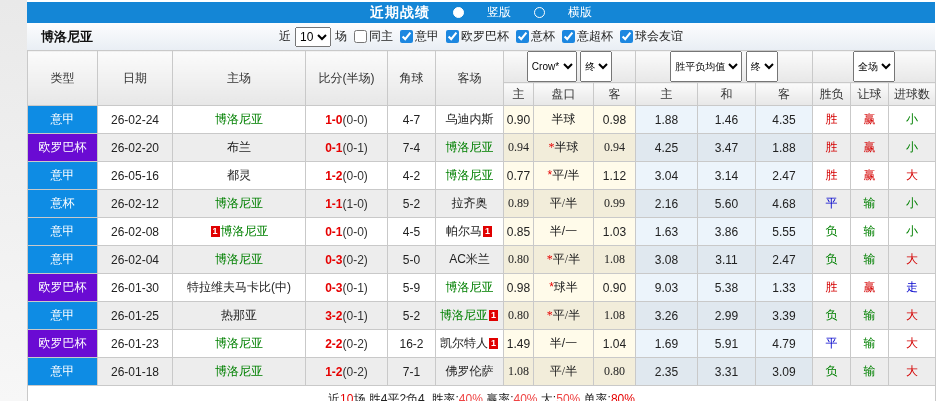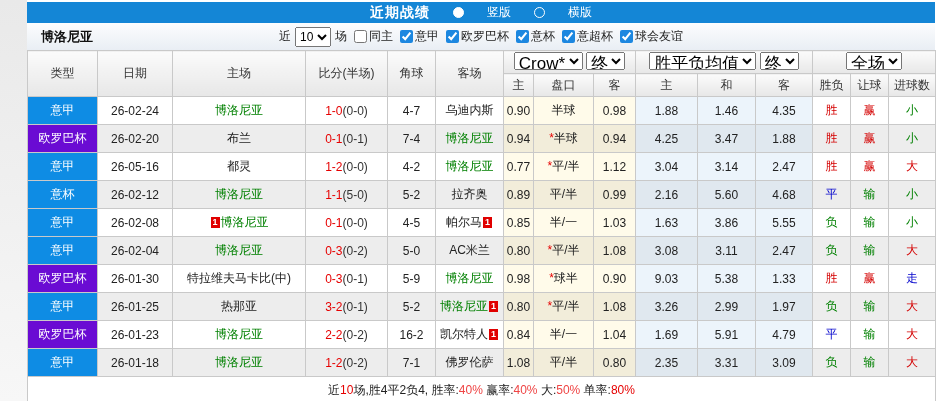--- a/index.html
+++ b/index.html
@@ -28,31 +28,31 @@
   .filters {margin:0 auto; display:flex; align-items:center; gap:1px; font-size:12px;}
   .filters select {font-size:12px; height:20px; margin:0 3px;}
   .filters input[type=checkbox] {accent-color:#1c87e0; width:13px; height:13px; margin:0 1px 0 6px;}
 
   
   table {border-collapse:collapse; width:908px; table-layout:fixed; font-size:12px;}
   th,td {border:1px solid #c9c9c9; text-align:center; padding:0;
     overflow:hidden; white-space:nowrap; color:#222;}
   thead th {background:linear-gradient(#fbfbfb,#e7e7e7); font-weight:normal;
     color:#333; height:22px; font-size:12px;}
-  thead select {font-size:17px; height:18px; max-width:95%;}
+  thead select {font-size:10px; height:31px; max-width:95%;}
   tbody td {height:27px;}
   tbody tr.odd td {background:#ffffff;}
   tbody tr.even td {background:#ededed;}
   tbody tr.odd td.col-odds {background:#fffbea;}
-  tbody tr.even td.col-odds {background:#f2edda;}
+  tbody tr.even td.col-odds {background:#f2edda;font-family:Liberation Serif, serif;}
   tbody tr.odd td.col-avg {background:#ecf4fb;}
   tbody tr.even td.col-avg {background:#e0e8ef;}
   td.type-blue {background:#0e8ce4 !important; color:#fff;}
   td.type-purple {background:#6a0bd3 !important; color:#fff;}
-  .score {color:#e60000;}
+  .score {color:#e60000;font-weight:bold;}
   .half {color:#333;}
   .green-team {color:#008000;}
   .c-red {color:#d40000;}
   .c-blue {color:#0000cc;}
   .c-green {color:#008000;}
   .star {color:#e60000;}
   .card {display:inline-block; background:#e00000; color:#fff; font-size:9px;
     font-weight:bold; width:9px; height:11px; line-height:11px; text-align:center;
     vertical-align:1px; margin:0 1px;}
   tfoot td {height:26px; background:#fff; font-size:12px; border:1px solid #c9c9c9;}
@@ -193,21 +193,21 @@
           <td class="col-avg">3.14</td>
           <td class="col-avg">2.47</td>
           <td class="c-red">胜</td>
           <td class="c-red">赢</td>
           <td class="c-red">大</td>
         </tr>
         <tr class="even">
           <td class="type-blue">意杯</td>
           <td>26-02-12</td>
           <td><span class="green-team">博洛尼亚</span></td>
-          <td><span class="score">1-1</span><span class="half">(5-0)</span></td>
+          <td><span class="score">1-1</span><span class="half">(1-0)</span></td>
           <td>5-2</td>
           <td><span>拉齐奥</span></td>
           <td class="col-odds">0.89</td>
           <td class="col-odds"><span>平/半</span></td>
           <td class="col-odds">0.99</td>
           <td class="col-avg">2.16</td>
           <td class="col-avg">5.60</td>
           <td class="col-avg">4.68</td>
           <td class="c-blue">平</td>
           <td class="c-green">输</td>
@@ -269,33 +269,33 @@
           <td>26-01-25</td>
           <td><span>热那亚</span></td>
           <td><span class="score">3-2</span><span class="half">(0-1)</span></td>
           <td>5-2</td>
           <td><span class="green-team">博洛尼亚</span><span class="card">1</span></td>
           <td class="col-odds">0.80</td>
           <td class="col-odds"><span class="star">*</span><span>平/半</span></td>
           <td class="col-odds">1.08</td>
           <td class="col-avg">3.26</td>
           <td class="col-avg">2.99</td>
-          <td class="col-avg">1.97</td>
+          <td class="col-avg">3.39</td>
           <td class="c-green">负</td>
           <td class="c-green">输</td>
           <td class="c-red">大</td>
         </tr>
         <tr class="odd">
           <td class="type-purple">欧罗巴杯</td>
           <td>26-01-23</td>
           <td><span class="green-team">博洛尼亚</span></td>
           <td><span class="score">2-2</span><span class="half">(0-2)</span></td>
           <td>16-2</td>
           <td><span>凯尔特人</span><span class="card">1</span></td>
-          <td class="col-odds">0.84</td>
+          <td class="col-odds">1.49</td>
           <td class="col-odds"><span>半/一</span></td>
           <td class="col-odds">1.04</td>
           <td class="col-avg">1.69</td>
           <td class="col-avg">5.91</td>
           <td class="col-avg">4.79</td>
           <td class="c-blue">平</td>
           <td class="c-green">输</td>
           <td class="c-red">大</td>
         </tr>
         <tr class="even">

